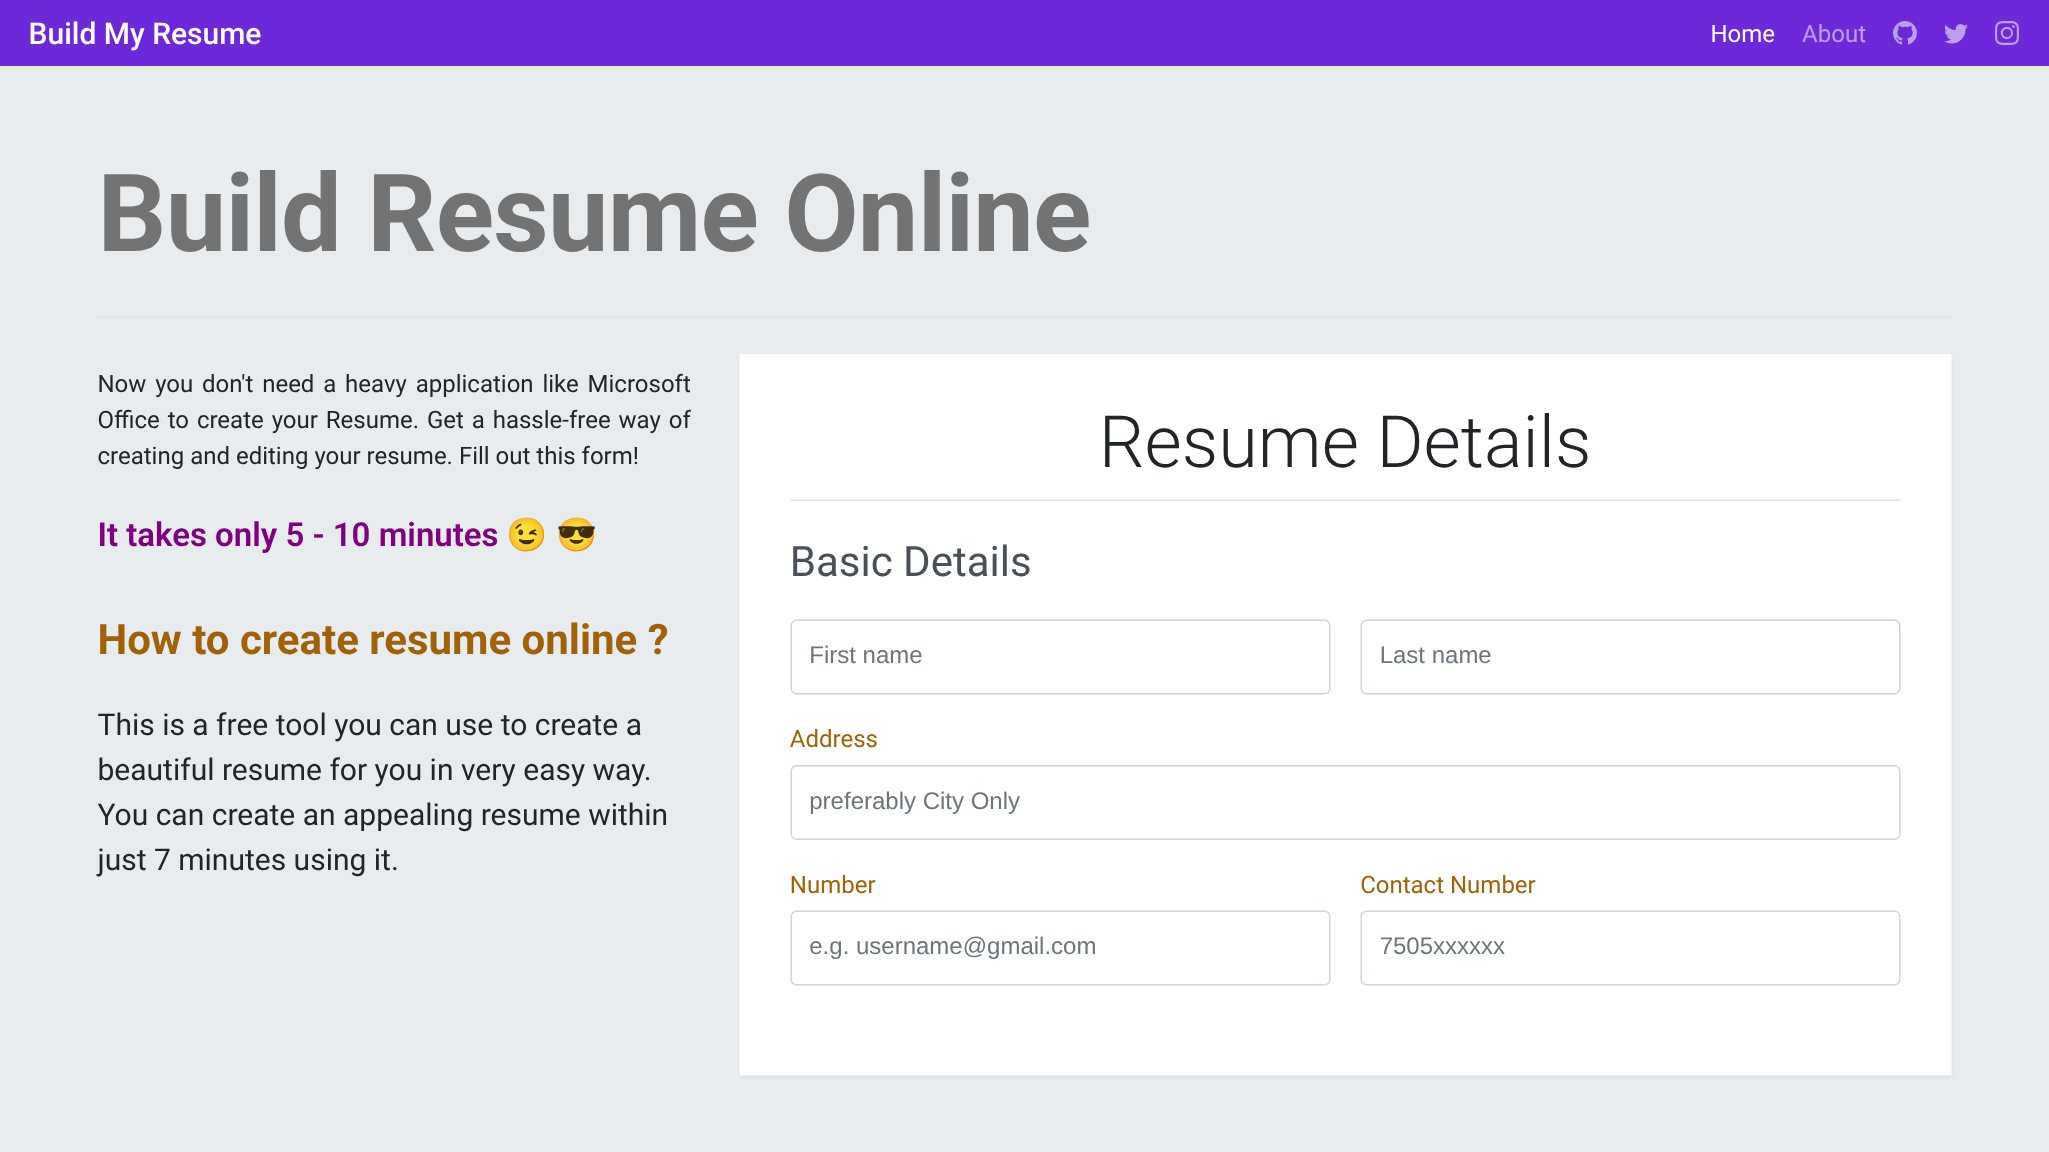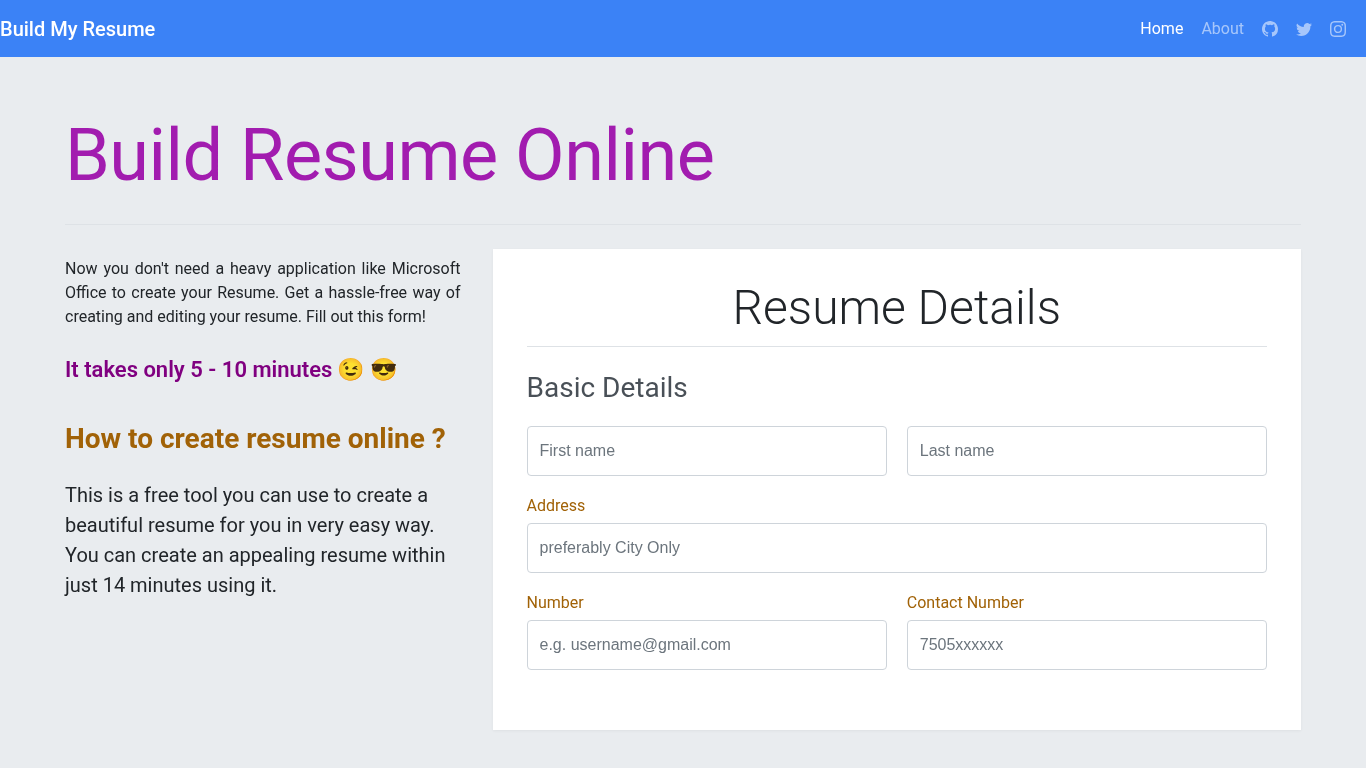--- a/index.html
+++ b/index.html
@@ -5,26 +5,26 @@
   * { box-sizing: border-box; margin: 0; padding: 0; }
   html, body { height: 100%; }
   body {
     font-family: "Segoe UI", -apple-system, BlinkMacSystemFont, Roboto, Arial, sans-serif;
     background: #e9ecef;
     color: #212529;
     overflow-y: scroll;
   }
   
   .navbar {
-    background: #3b82f6;
-    height: 57px;
+    background: #6d28d9;
+    height: 44px;
     display: flex;
     align-items: center;
     justify-content: space-between;
-    padding: 0 20px 0 0;
+    padding: 0 20px 0 19px;
   }
   .brand {
     color: #fff;
     font-size: 20px;
     font-weight: 500;
   }
   .nav-right {
     display: flex;
     align-items: center;
     gap: 18px;
@@ -45,22 +45,22 @@
     display: block;
   }
   
   .container {
     max-width: 1300px;
     margin: 0 auto;
     padding: 56px 32px 40px;
   }
   .page-title {
     font-size: 72px;
-    font-weight: 400;
-    color: #a21caf;
+    font-weight: 700;
+    color: #737373;
     margin-bottom: 26px;
     letter-spacing: -0.5px;
   }
   hr.page-rule {
     border: none;
     border-top: 1px solid #dee2e6;
     margin-bottom: 24px;
   }
   
   .columns {
@@ -175,21 +175,21 @@
 <div class="container">
   <h1 class="page-title">Build Resume Online</h1>
   <hr class="page-rule">
 
   <div class="columns">
 
     <div class="left-col">
       <p class="intro-text">Now you don't need a heavy application like Microsoft Office to create your Resume. Get a hassle-free way of creating and editing your resume. Fill out this form!</p>
       <p class="minutes-text">It takes only 5 - 10 minutes 😉 😎</p>
       <h3 class="howto-title">How to create resume online ?</h3>
-      <p class="howto-body">This is a free tool you can use to create a beautiful resume for you in very easy way. You can create an appealing resume within just 14 minutes using it.</p>
+      <p class="howto-body">This is a free tool you can use to create a beautiful resume for you in very easy way. You can create an appealing resume within just 7 minutes using it.</p>
     </div>
 
     <div class="right-col">
       <div class="card">
         <h2 class="card-title">Resume Details</h2>
         <h3 class="section-title">Basic Details</h3>
 
         <div class="form-row">
           <div class="form-group">
             <input class="form-control" type="text" placeholder="First name" style="">

